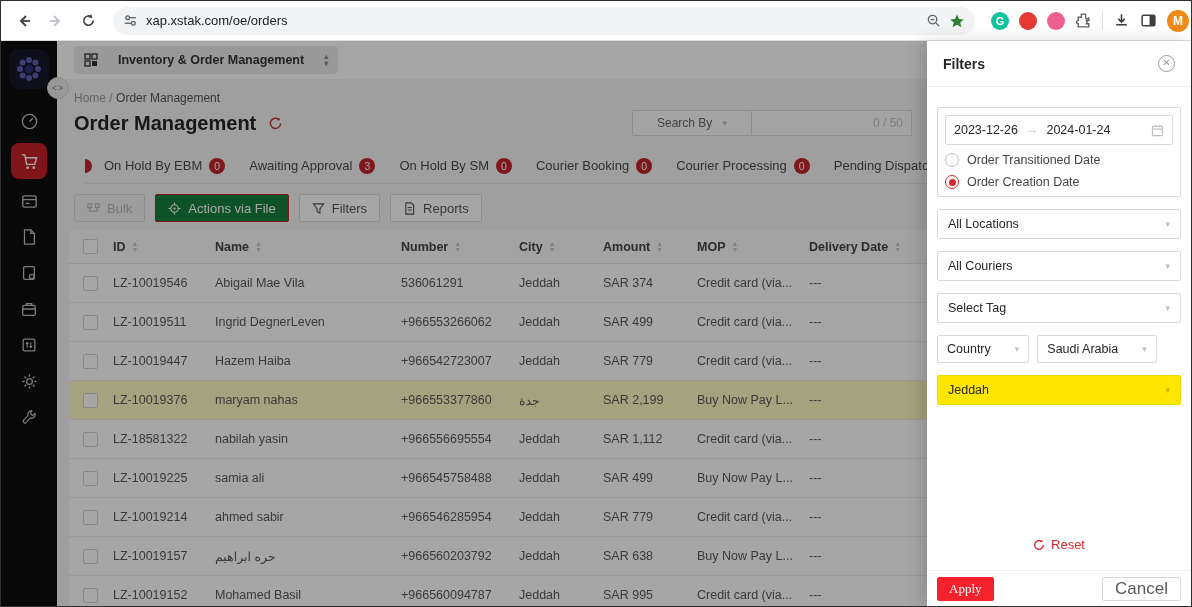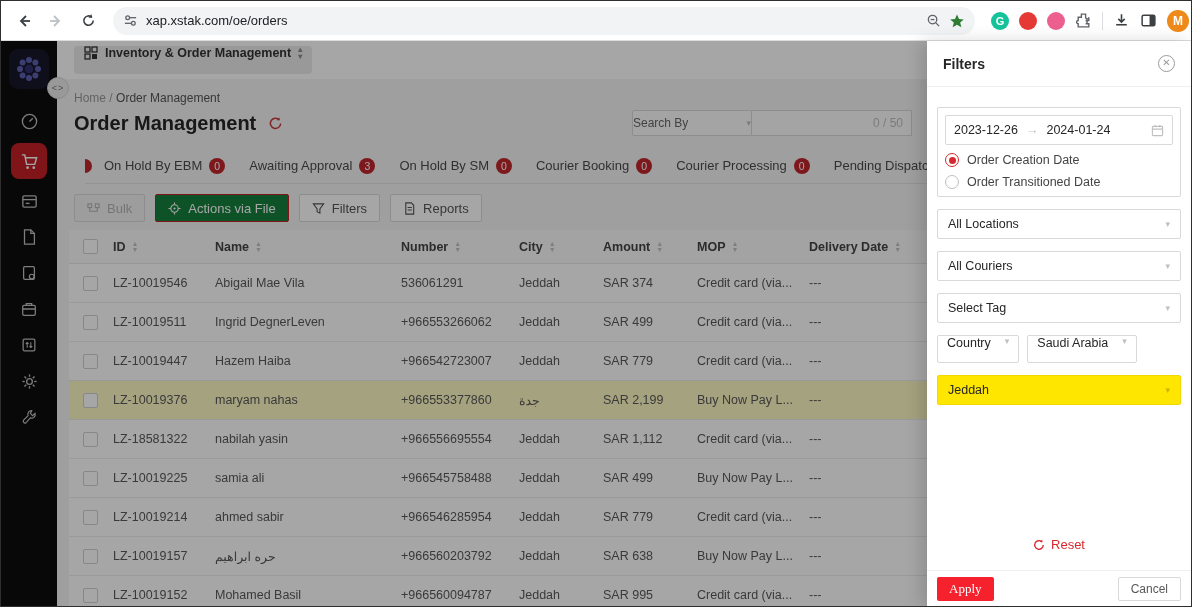--- a/index.html
+++ b/index.html
@@ -20,30 +20,30 @@
   
   .app { position:relative; height:566px; display:flex; background:#f5f5f5; }
   .sidebar { width:56px; background:#0d0d0d; flex:none; display:flex; flex-direction:column; align-items:center; padding-top:8px; z-index:1; }
   .logo { width:40px; height:40px; border-radius:9px; background:#17172a; display:flex; align-items:center; justify-content:center; margin-bottom:16px; }
   .side-icon { width:36px; height:32px; display:flex; align-items:center; justify-content:center; color:#c0c0c0; margin-bottom:4px; }
   .side-icon.active { background:#c32127; border-radius:8px; color:#fff; height:36px; margin:2px 0 6px; }
   .collapse-handle { position:absolute; left:46px; top:36px; width:22px; height:22px; border-radius:50%; background:#ececec; border:1px solid #d5d5d5; color:#777; font-size:9px; display:flex; align-items:center; justify-content:center; z-index:2; letter-spacing:1px; }
 
   .main { width:872px; flex:none; display:flex; flex-direction:column; overflow:hidden; }
   .module-bar { height:38px; background:#fff; display:flex; align-items:center; padding-left:17px; flex:none; }
-  .module-pill { background:#ececec; border-radius:4px; height:28px; display:flex; gap:7px; padding:0 10px; font-size:12.5px; font-weight:bold; color:#333; }
+  .module-pill { background:#ececec; border-radius:4px; height:28px; display:flex; align-items:center; gap:20px; padding:0 10px; font-size:12.5px; font-weight:bold; color:#333; }
   .module-pill .caret-ud { color:#8c8c8c; font-size:8px; line-height:7px; display:flex; flex-direction:column; }
 
   .breadcrumb { padding:12px 17px 0; font-size:12px; color:#999; }
   .breadcrumb .current { color:#555; }
   .title-row { margin-top:5px; padding:0 17px; height:34px; display:flex; align-items:center; }
   .page-title { font-size:20px; font-weight:bold; color:#262626; }
   .refresh-ic { color:#c8363b; margin-left:12px; display:flex; }
   .search-group { margin-left:auto; display:flex; }
-  .search-select { width:120px; height:26px; border:1px solid #d9d9d9; background:#fcfcfc; display:flex; align-items:center; padding:0 0; font-size:12px; color:#666; border-radius:2px 0 0 2px; }
+  .search-select { width:120px; height:26px; border:1px solid #d9d9d9; background:#fcfcfc; display:flex; align-items:center; padding:0 24px; font-size:12px; color:#666; border-radius:2px 0 0 2px; }
   .search-select .chev { margin-left:auto; color:#bfbfbf; font-size:9px; }
   .search-input { width:160px; height:26px; border:1px solid #d9d9d9; border-left:none; background:#fcfcfc; display:flex; align-items:center; justify-content:flex-end; padding:0 8px; font-size:12px; color:#bfbfbf; }
 
   .tabs-row { margin-top:12px; padding:0 17px; height:36px; border-bottom:1px solid #e2e2e2; display:flex; align-items:center; gap:24px; white-space:nowrap; overflow:hidden; flex:none;margin-left:28px; }
   .partial-badge { width:7px; height:14px; background:#c1272d; border-radius:0 7px 7px 0; margin:0 -12px 0 -17px; flex:none; }
   .tab { display:flex; align-items:center; gap:7px; font-size:13px; color:#4b4b4b; height:36px; flex:none; position:relative; }
   .tab .badge { min-width:16px; height:16px; border-radius:8px; background:#c1272d; color:#fff; font-size:10.5px; display:flex; align-items:center; justify-content:center; padding:0 4px; }
   .tab .badge:empty { display:none; }
 
   .toolbar { padding:10px 17px 8px; display:flex; gap:10px; flex:none; }
@@ -72,28 +72,28 @@
   .date-range { border:1px solid #d9d9d9; border-radius:2px; height:30px; display:flex; align-items:center; gap:8px; padding:0 8px; font-size:12.5px; color:#262626; }
   .date-range .arrow { color:#bfbfbf; }
   .date-range .cal { margin-left:auto; color:#bfbfbf; display:flex; }
   .radio-row { display:flex; align-items:center; gap:8px; font-size:12.5px; color:#444; margin-top:8px; }
   .radio { width:14px; height:14px; border:1px solid #bfbfbf; border-radius:50%; display:flex; align-items:center; justify-content:center; flex:none; }
   .radio-row.selected .radio { border-color:#d7282f; border-width:1.5px; }
   .radio-row.selected .radio::after { content:""; width:7px; height:7px; border-radius:50%; background:#d7282f; }
   .f-select { margin-top:12px; height:30px; border:1px solid #d9d9d9; border-radius:2px; display:flex; align-items:center; padding:0 10px; font-size:12.5px; color:#262626; }
   .f-select .chev { margin-left:auto; color:#bfbfbf; font-size:9px; }
   .country-row { margin-top:12px; display:flex; gap:8px; }
-  .mini-select { height:28px; border:1px solid #d9d9d9; border-radius:2px; display:flex; gap:14px; padding:0 9px; font-size:12.5px; color:#262626; }
+  .mini-select { height:28px; border:1px solid #d9d9d9; border-radius:2px; display:flex; align-items:center; gap:24px; padding:0 9px; font-size:12.5px; color:#262626; }
   .mini-select .chev { color:#bfbfbf; font-size:9px; }
   .f-select.city { background:#ffe600; border-color:#f0d800; }
   .f-select.city .chev { color:#c9b400; }
   .reset-row { margin-top:auto; padding-bottom:18px; display:flex; justify-content:center; align-items:center; gap:6px; color:#d7282f; font-size:13px; }
   .drawer-footer { height:37px; border-top:1px solid #efefef; display:flex; align-items:center; justify-content:space-between; padding:0 10px; flex:none; }
   .apply-btn { background:#f5222d; color:#fff; border:none; border-radius:2px; height:24px; padding:0 12px; font-size:13px; font-family:Liberation Serif, serif; }
-  .cancel-btn { background:#fff; color:#595959; border:1px solid #d9d9d9; border-radius:2px; height:24px; padding:0 12px; font-size:12px; font-family:inherit; }
+  .cancel-btn { background:#fff; color:#595959; border:1px solid #d9d9d9; border-radius:2px; height:24px; padding:0 12px; font-size:17px; font-family:inherit; }
 
   svg { display:block; }
 </style>
 </head>
 <body>
 
 <div class="screen">
 
   <div class="browser-bar">
     <span class="nav-btn">
@@ -538,28 +538,28 @@
             <span>2024-01-24</span>
             <span class="cal">
               <svg width="13" height="13" viewBox="0 0 14 14">
                   <rect x="1.5" y="2.5" width="11" height="10" rx="1" stroke="currentColor" stroke-width="1.2" fill="none"></rect>
                   <path d="M1.5 5.5 H12.5 M4.5 1 V3.5 M9.5 1 V3.5" stroke="currentColor" stroke-width="1.2"></path>
                 </svg>
             </span>
           </div>
           <div>
 
+              <div class="radio-row">
+                <span class="radio"></span>
+                <span>Order Transitioned Date</span>
+              </div>
+
               <div class="radio-row selected">
                 <span class="radio"></span>
                 <span>Order Creation Date</span>
-              </div>
-
-              <div class="radio-row">
-                <span class="radio"></span>
-                <span>Order Transitioned Date</span>
               </div>
             </div>
         </div>
 
         <div>
 
             <div class="f-select">
               <span>All Locations</span>
               <span class="chev">▾</span>
             </div>

